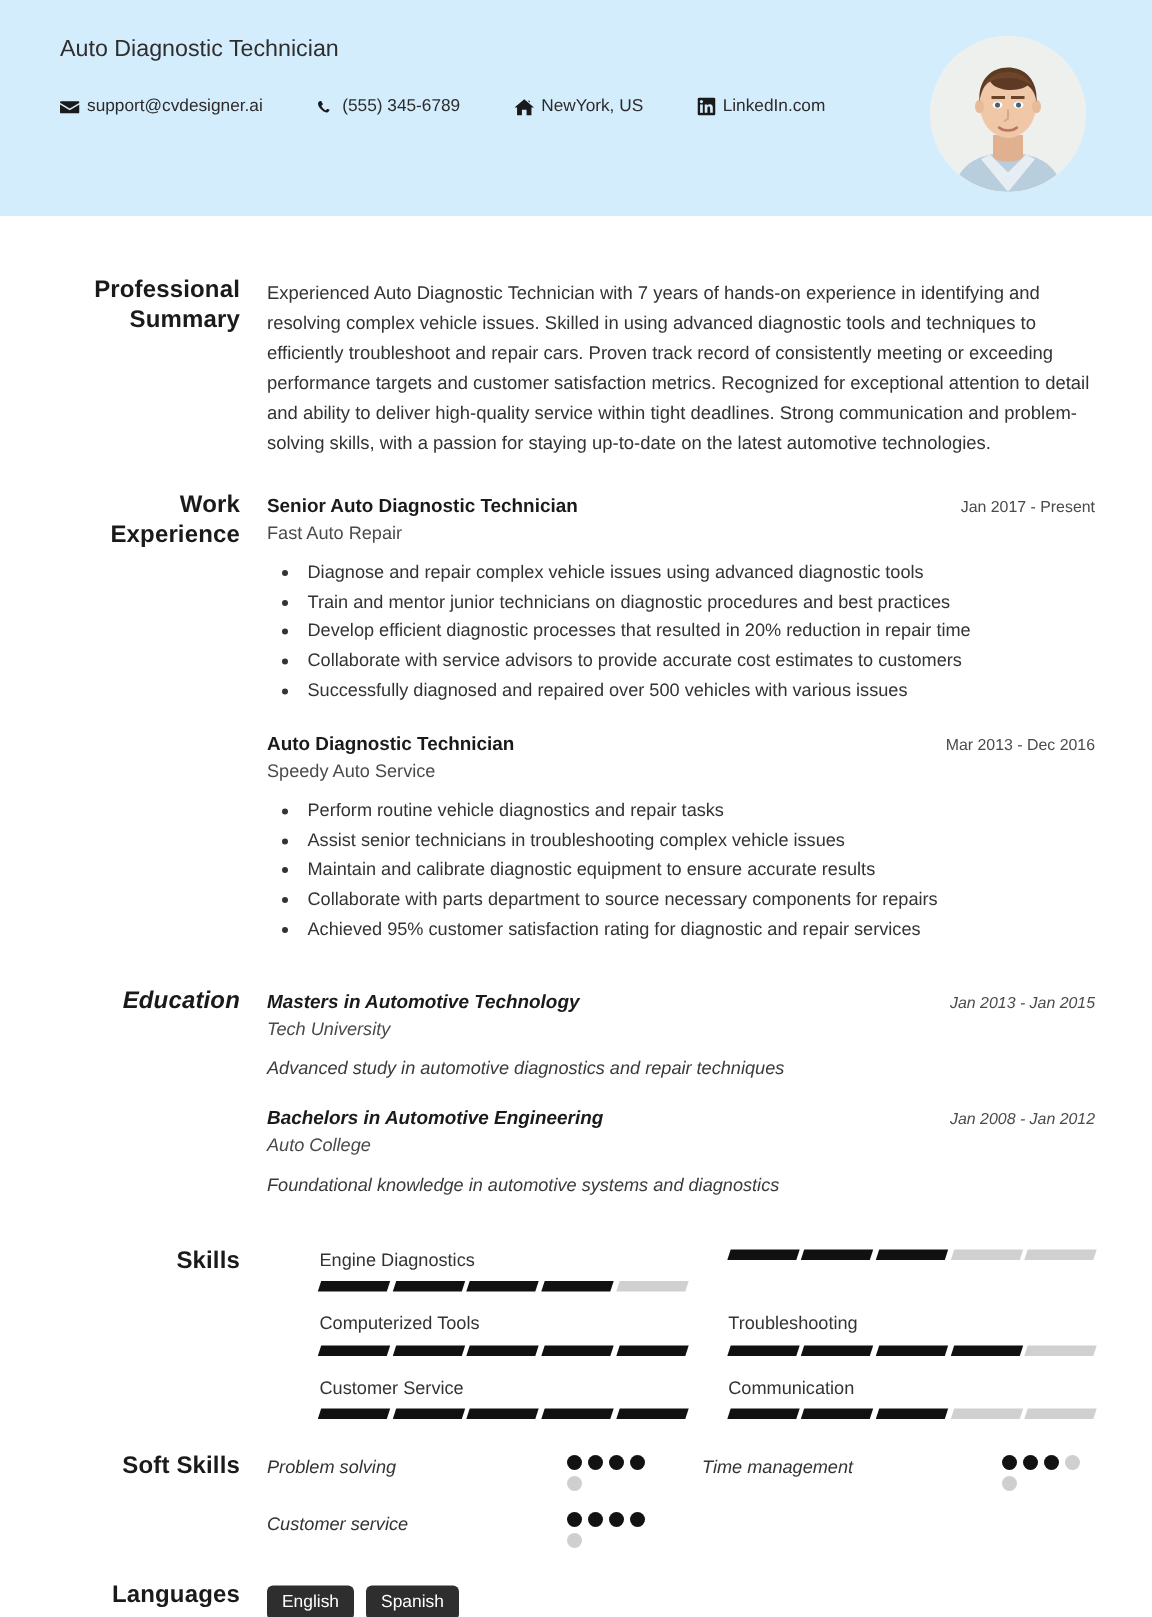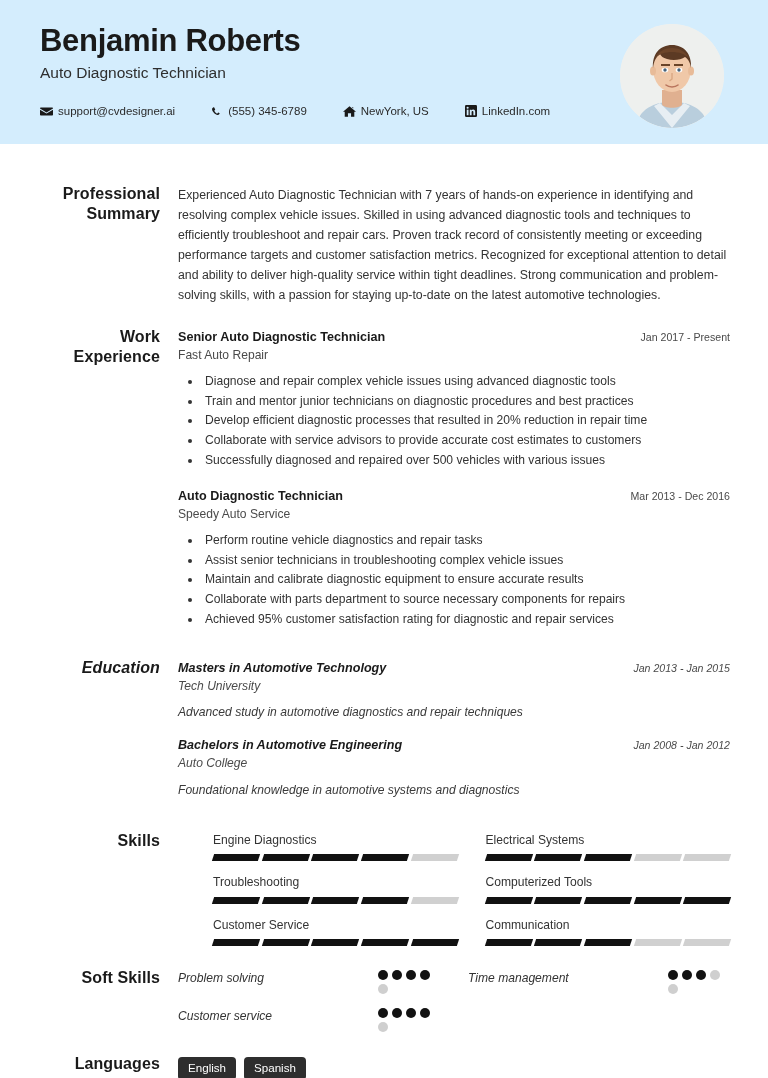--- a/index.html
+++ b/index.html
@@ -204,21 +204,20 @@
     padding: 4px 10px 5px 10px;
     border-radius: 4px;
     line-height: 1.2;
   }
 </style>
 </head>
 <body>
 
 <div class="header">
   <div class="header-left">
-    <h1 class="full-name">Benjamin Roberts</h1>
     <div class="job-title">Auto Diagnostic Technician</div>
     <div class="contacts">
 
       <div class="contact-item">
         <span>
           <svg width="13" height="13" viewBox="0 0 16 16" fill="#1a1a1a">
             <path d="M1 3h14a1 1 0 0 1 1 1v.3L8 9.1 0 4.3V4a1 1 0 0 1 1-1z"></path>
             <path d="M0 5.7v6.3a1 1 0 0 0 1 1h14a1 1 0 0 0 1-1V5.7L8 10.4 0 5.7z"></path>
           </svg>
         </span>
@@ -374,47 +373,46 @@
             <div class="skill-name">Engine Diagnostics</div>
             <div class="skill-bar">
               <span class="skill-seg on"></span>
               <span class="skill-seg on"></span>
               <span class="skill-seg on"></span>
               <span class="skill-seg on"></span>
               <span class="skill-seg"></span>
             </div>
           </div>
           <div class="skill-item">
-            <div class="skill-name">Electrical Systems</div>
-            <div class="skill-bar">
-              <span class="skill-seg on"></span>
-              <span class="skill-seg on"></span>
-              <span class="skill-seg on"></span>
-              <span class="skill-seg"></span>
-              <span class="skill-seg"></span>
+            <div class="skill-bar">
+              <span class="skill-seg on"></span>
+              <span class="skill-seg on"></span>
+              <span class="skill-seg on"></span>
+              <span class="skill-seg"></span>
+              <span class="skill-seg"></span>
+            </div>
+          </div>
+          <div class="skill-item">
+            <div class="skill-name">Computerized Tools</div>
+            <div class="skill-bar">
+              <span class="skill-seg on"></span>
+              <span class="skill-seg on"></span>
+              <span class="skill-seg on"></span>
+              <span class="skill-seg on"></span>
+              <span class="skill-seg on"></span>
             </div>
           </div>
           <div class="skill-item">
             <div class="skill-name">Troubleshooting</div>
             <div class="skill-bar">
               <span class="skill-seg on"></span>
               <span class="skill-seg on"></span>
               <span class="skill-seg on"></span>
               <span class="skill-seg on"></span>
               <span class="skill-seg"></span>
-            </div>
-          </div>
-          <div class="skill-item">
-            <div class="skill-name">Computerized Tools</div>
-            <div class="skill-bar">
-              <span class="skill-seg on"></span>
-              <span class="skill-seg on"></span>
-              <span class="skill-seg on"></span>
-              <span class="skill-seg on"></span>
-              <span class="skill-seg on"></span>
             </div>
           </div>
           <div class="skill-item">
             <div class="skill-name">Customer Service</div>
             <div class="skill-bar">
               <span class="skill-seg on"></span>
               <span class="skill-seg on"></span>
               <span class="skill-seg on"></span>
               <span class="skill-seg on"></span>
               <span class="skill-seg on"></span>

